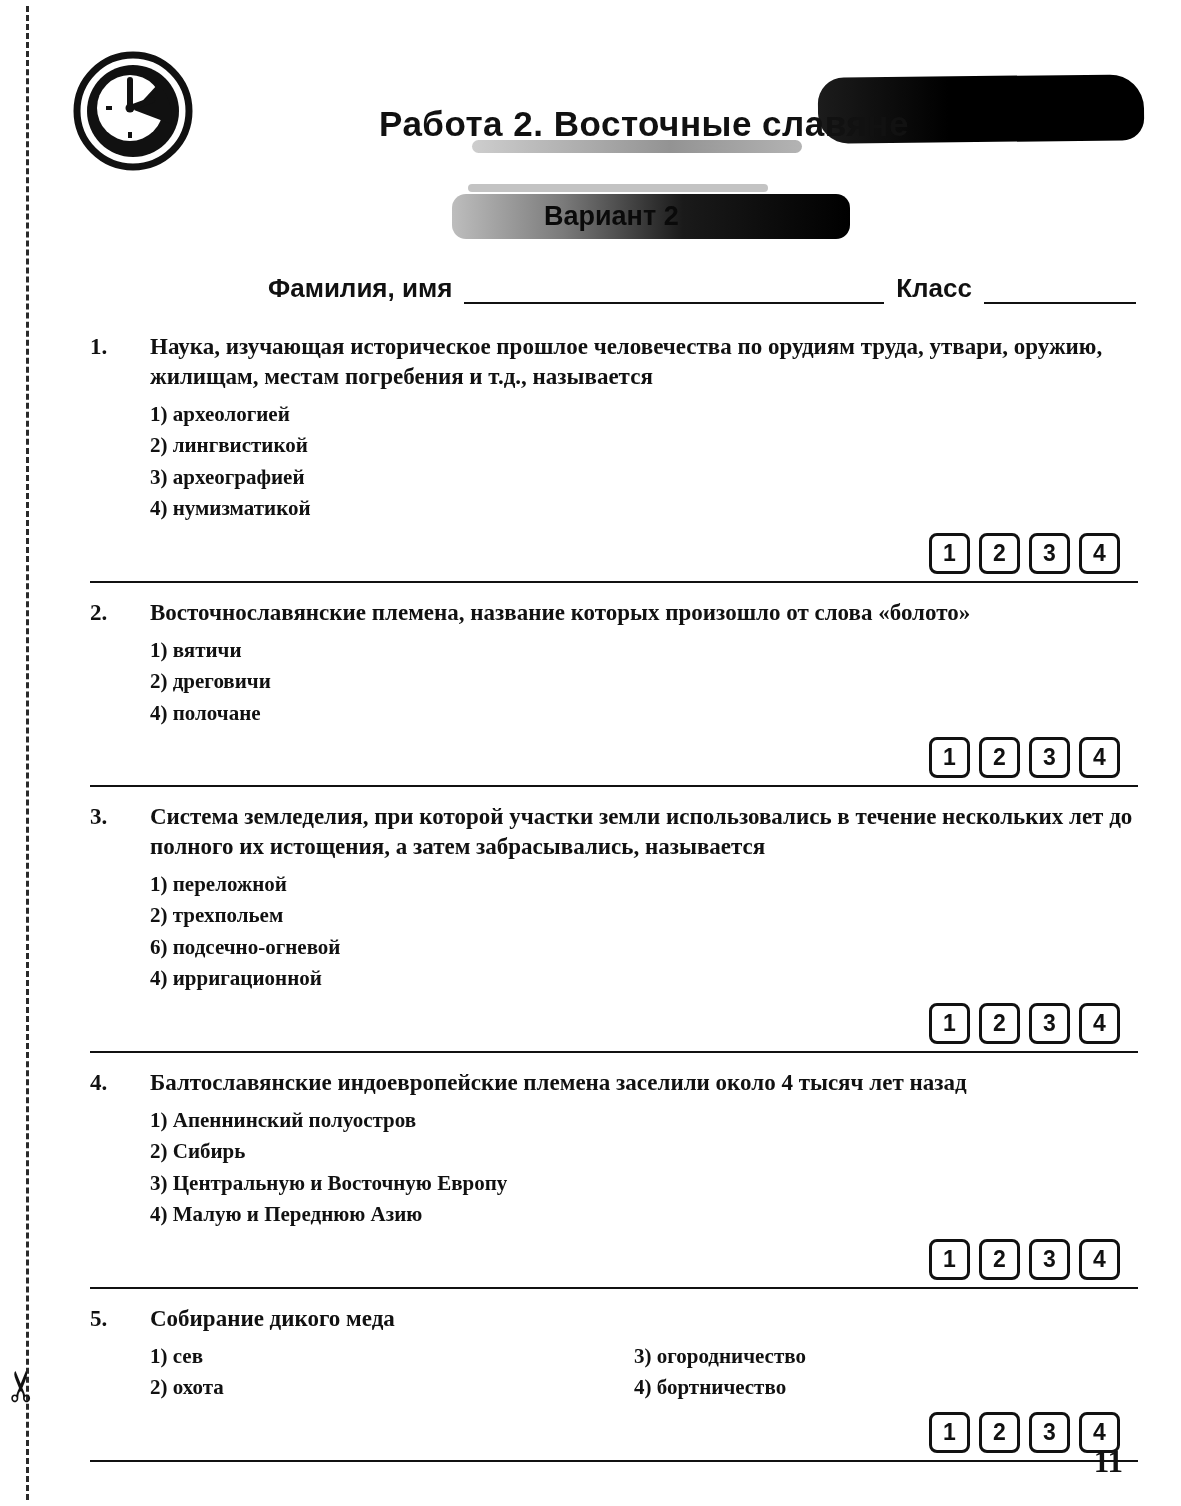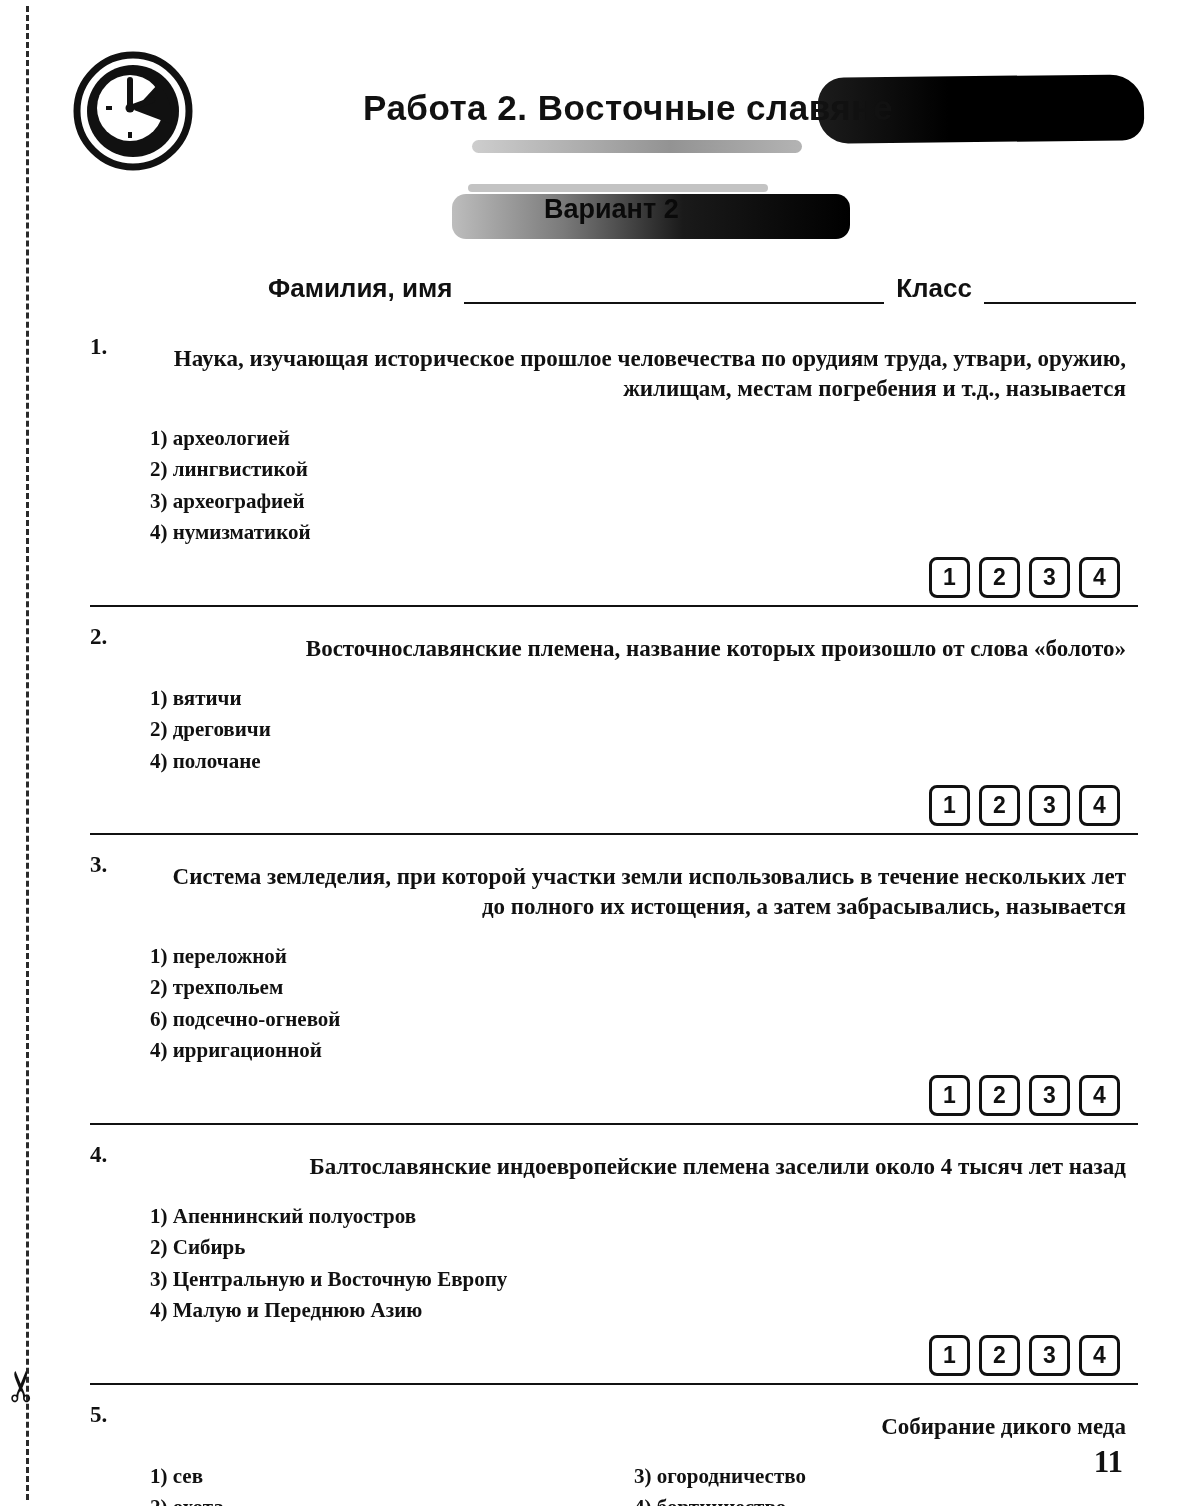--- a/index.html
+++ b/index.html
@@ -24,21 +24,21 @@
   }
 
   
   .clock { position:absolute; left:72px; top:50px; }
 
   
   .page-title {
     position:absolute; left:363px; top:88px;
     font-family:"Liberation Sans", sans-serif;
     font-weight:bold; font-size:35px; letter-spacing:0.5px;
-    z-index:2; margin:0;text-align:center;
+    z-index:2; margin:16px;text-align:center;
   }
   .title-smudge {
     position:absolute; left:818px; top:76px; width:326px; height:66px;
     background:linear-gradient(90deg,#1c1c1c,#000 40%,#000);
     border-radius:26px 34px 22px 30px;
     transform:rotate(-0.6deg);
     z-index:1;
   }
   .title-streak {
     position:absolute; left:472px; top:140px; width:330px; height:13px;
@@ -46,21 +46,21 @@
     border-radius:8px; opacity:.75; z-index:1;
   }
   .variant-streak {
     position:absolute; left:468px; top:184px; width:300px; height:8px;
     background:#9b9b9b; border-radius:6px; opacity:.6;
   }
   .variant-band {
     position:absolute; left:452px; top:194px; width:398px; height:45px;
     border-radius:14px;
     background:linear-gradient(90deg,#bdbdbd 0%,#7a7a7a 28%,#1a1a1a 58%,#000 100%);
-    display:flex; 
+    display:flex; align-items:center;
   }
   .variant-label {
     font-family:"Liberation Sans", sans-serif;
     font-weight:bold; font-size:27px; color:#0a0a0a;
     padding-left:92px;
   }
 
   
   .name-row {
     position:absolute; left:268px; top:272px; width:868px;
@@ -70,21 +70,21 @@
   }
   .fill-line { border-bottom:2px solid #111; height:30px; }
   .fill-line.long { flex:1; }
   .fill-line.short { width:152px; }
 
   
   .questions { position:absolute; left:90px; top:332px; width:1048px; }
   .question { margin:0; }
   .q-head { display:flex; gap:16px; font-weight:bold; font-size:23px; line-height:1.3; }
   .q-num { flex:0 0 44px; text-align:left; }
-  .q-text { flex:1; margin:12px;text-align:right; }
+  .q-text { flex:1; margin:0; }
   .q-options {
     list-style:none; margin:7px 0 0 60px; padding:0;
     font-weight:bold; font-size:21px; line-height:1.5;
   }
   .q-options.two-col {
     display:grid; grid-template-columns:440px 1fr;gap:44px;
   }
   .answer-row { display:flex; justify-content:flex-end; gap:9px; margin:8px 18px 7px 0; }
   .answer-box {
     width:35px; height:35px;

